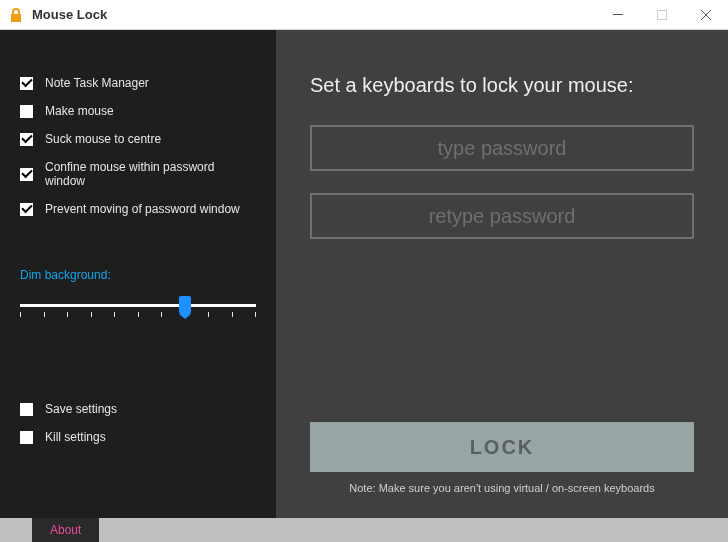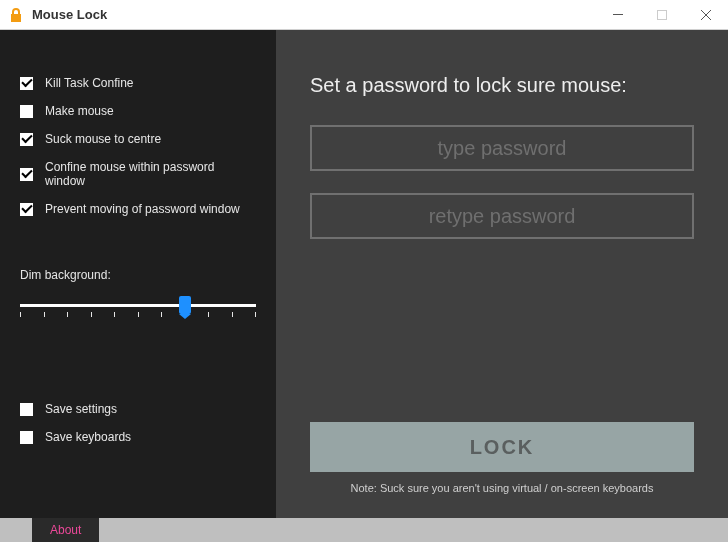--- a/index.html
+++ b/index.html
@@ -43,21 +43,21 @@
   .opt-row { display: flex; align-items: center; margin-bottom: 14px; }
   .cb {
     width: 13px; height: 13px; background: #fff; margin-right: 12px;
     display: flex; align-items: center; justify-content: center; flex-shrink: 0;
   }
   .cb.checked::after {
     content: ""; width: 8px; height: 4px; border-left: 2px solid #000; border-bottom: 2px solid #000;
     transform: rotate(-45deg) translate(1px,-1px);
   }
 
-  .dim-label { margin-top: 38px; margin-bottom: 16px; font-size: 12px; color: #e5e5e5; }
+  .dim-label { margin-top: 38px; margin-bottom: 16px; font-size: 12px; color: #0ea5e9; }
   .slider-wrap { position: relative; height: 30px; margin-bottom: 60px; }
   .slider-track {
     position: absolute; left: 0; right: 0; top: 6px; height: 3px; background: #ffffff;
   }
   .slider-thumb {
     position: absolute; top: -2px; width: 12px; height: 18px; background: #1e90ff;
     border-radius: 2px; transform: translateX(-50%);
   }
   .slider-thumb::after {
     content: ""; position: absolute; left: 0; right: 0; bottom: -5px;
@@ -130,21 +130,21 @@
     </div>
   </div>
 </div>
 
 <div class="client">
 
   <div class="sidebar">
     <div id="group1">
         <div class="opt-row">
           <span class="cb checked"></span>
-          <span>Kill Task Confine</span>
+          <span>Note Task Manager</span>
         </div>
         <div class="opt-row">
           <span class="cb"></span>
           <span>Make mouse</span>
         </div>
         <div class="opt-row">
           <span class="cb checked"></span>
           <span>Suck mouse to centre</span>
         </div>
         <div class="opt-row">
@@ -176,31 +176,31 @@
       <div class="slider-thumb" id="slider-thumb" style="left: 70%;"></div>
     </div>
 
     <div class="bottom-checks" id="group2">
         <div class="opt-row">
           <span class="cb"></span>
           <span>Save settings</span>
         </div>
         <div class="opt-row">
           <span class="cb"></span>
-          <span>Save keyboards</span>
+          <span>Kill settings</span>
         </div>
       </div>
   </div>
 
   <div class="main">
-    <div class="main-title">Set a password to lock sure mouse:</div>
+    <div class="main-title">Set a keyboards to lock your mouse:</div>
     <input class="pw-input" type="password" placeholder="type password" style="">
     <input class="pw-input" type="password" placeholder="retype password" style="">
 
     <button class="lock-btn">LOCK</button>
-    <div class="note">Note: Suck sure you aren't using virtual / on-screen keyboards</div>
+    <div class="note">Note: Make sure you aren't using virtual / on-screen keyboards</div>
   </div>
 
 </div>
 
 <div class="statusbar">
   <div class="about-btn">About</div>
 </div>
 
 </body></html>

